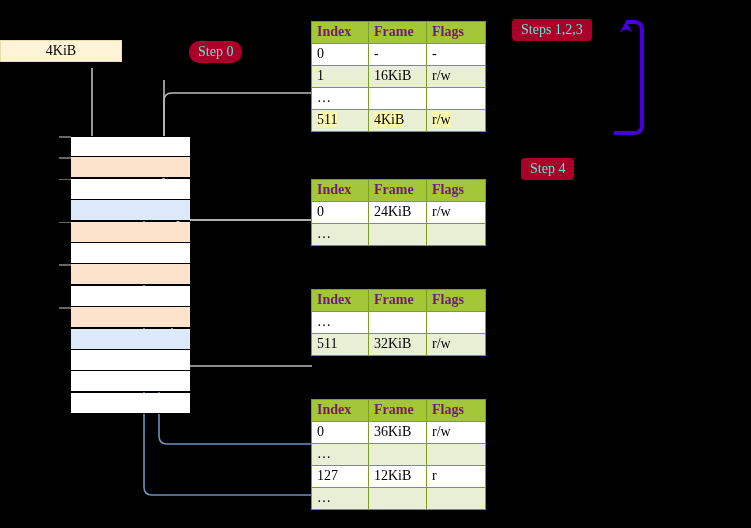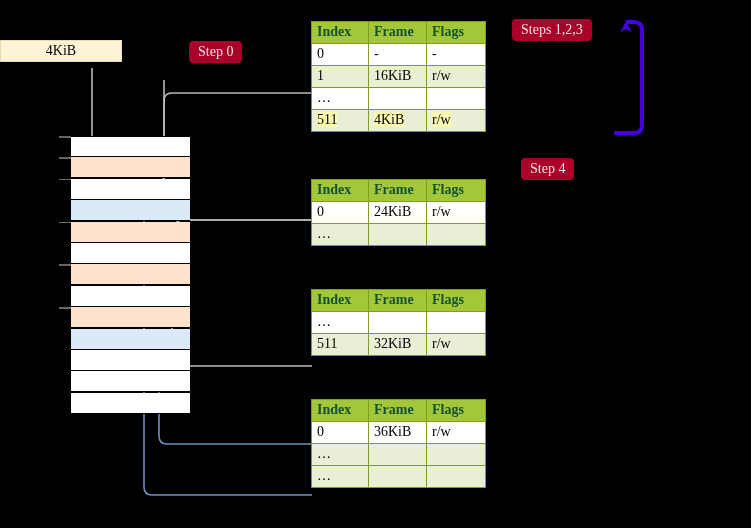--- a/index.html
+++ b/index.html
@@ -21,21 +21,21 @@
     color:#000;
     font-size:14px;
     text-align:center;
     line-height:18px;
     padding:1px 0;
   }
 
   
   .badge{
     position:absolute;
-    color:#e5e5e5;
+    color:#5eead4;
     font-size:14px;
     line-height:17px;
     padding:2px 9px 3px 9px;
     border-radius:4px;
     white-space:nowrap;
   }
   .badge.red{background:#A80029;}
   .badge.blue{background:#5500EE;border-radius:2px;}
 
   
@@ -64,21 +64,21 @@
     padding:2px 5px 3px 5px;
     text-align:left;
     height:20px;
     box-sizing:border-box;
     vertical-align:middle;
     color:#000;
     font-weight:normal;
   }
   .ptable th{
     background:#A4C639;
-    color:#14532d;
+    color:#701a75;
     font-weight:bold;
     font-size:14px;
   }
   .ptable tr.alt td{background:#E9EFD5;}
   .ptable tr.plain td{background:#FFFFFF;}
   .col-idx{width:57px;}
   .col-frm{width:58px;}
   .col-flg{width:59px;}
   .hl{background:#FBF8B0;}
   .ell{letter-spacing:1px;}
@@ -141,21 +141,21 @@
     <g>
 
       <path d="M614,133 L634,133 Q642,133 642,125 L642,30 Q642,22 634,22 L626,22" stroke="#4400DD" stroke-width="4" fill="none" marker-end="url(#ah-violet)"></path>
     </g>
   </svg>
 
   <div class="size-label" style="left:0px;top:40px;width:120px;">
     <span>4KiB</span>
   </div>
 
-  <div class="badge red" style="left:189px;top:41px;">
+  <div class="badge red" style="left:189px;top:41px;border-radius:10px;">
     <span>Step 0</span>
   </div>
   <div class="badge red" style="left:512px;top:19px;">
     <span>Steps 1,2,3</span>
   </div>
   <div class="badge red" style="left:521px;top:158px;">
     <span>Step 4</span>
   </div>
 
   <div class="memcol" id="memcol">
@@ -266,20 +266,25 @@
           <tr class="plain">
             <td class="col-idx"><span>0</span></td>
             <td class="col-frm"><span>36KiB</span></td>
             <td class="col-flg"><span>r/w</span></td>
           </tr>
           <tr class="alt">
             <td class="col-idx"><span class="ell">…</span></td>
             <td class="col-frm"></td>
             <td class="col-flg"></td>
           </tr>
+          <tr class="plain">
+            <td class="col-idx"><span>127</span></td>
+            <td class="col-frm"><span>12KiB</span></td>
+            <td class="col-flg"><span>r</span></td>
+          </tr>
           <tr class="alt">
             <td class="col-idx"><span class="ell">…</span></td>
             <td class="col-frm"></td>
             <td class="col-flg"></td>
           </tr>
         </tbody>
       </table>
     </div>
 
 </div>

